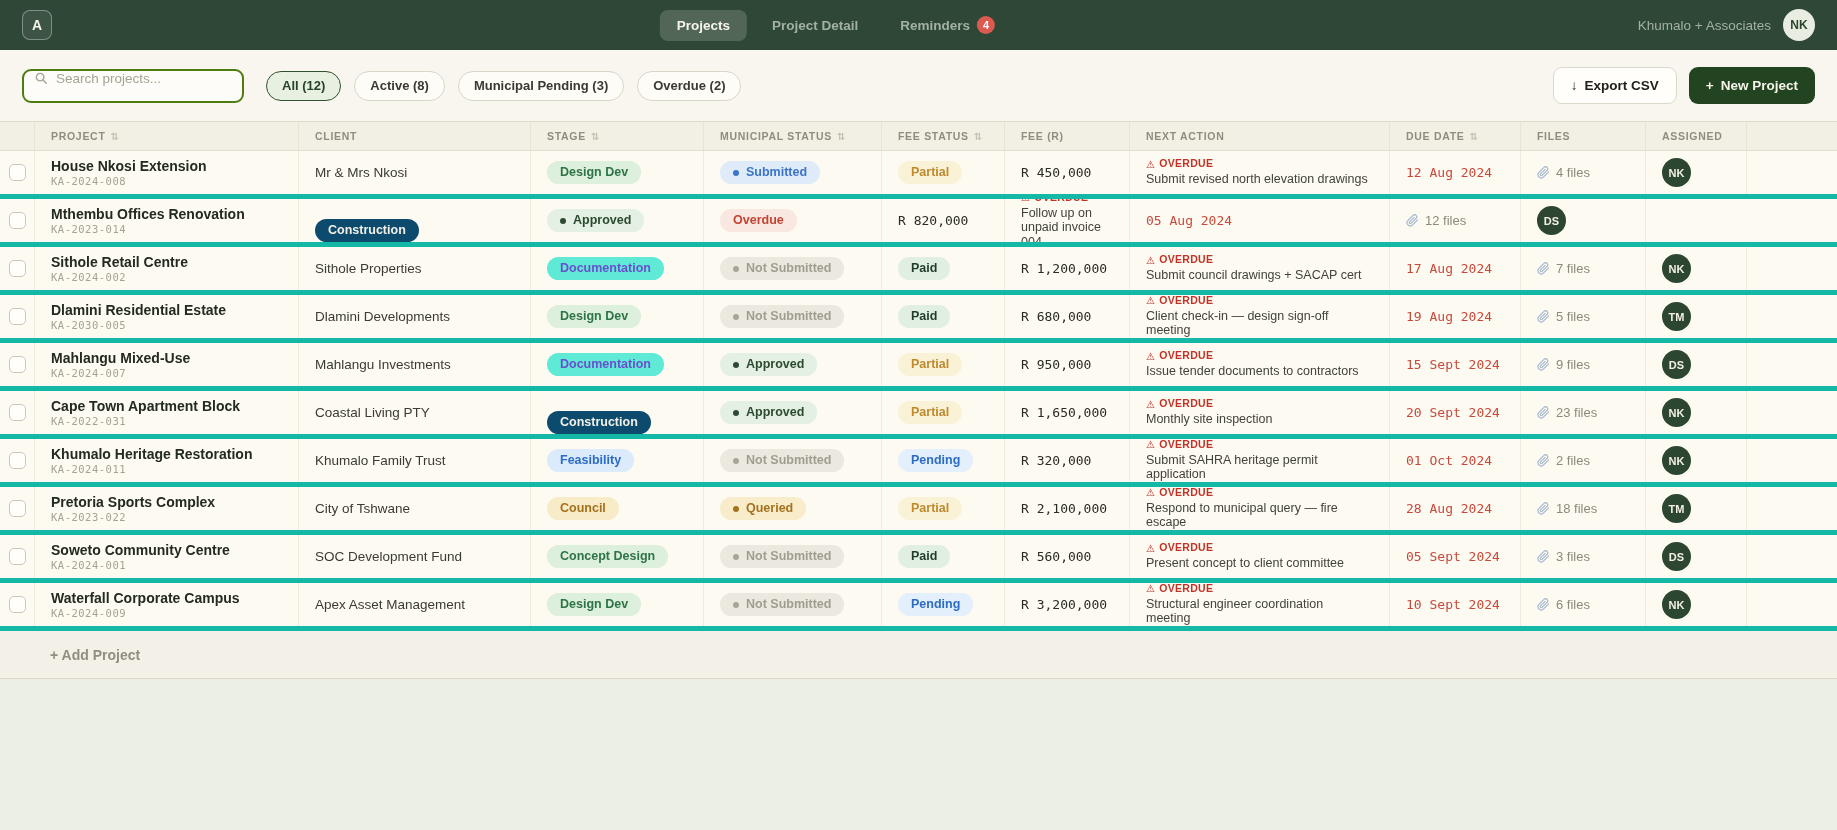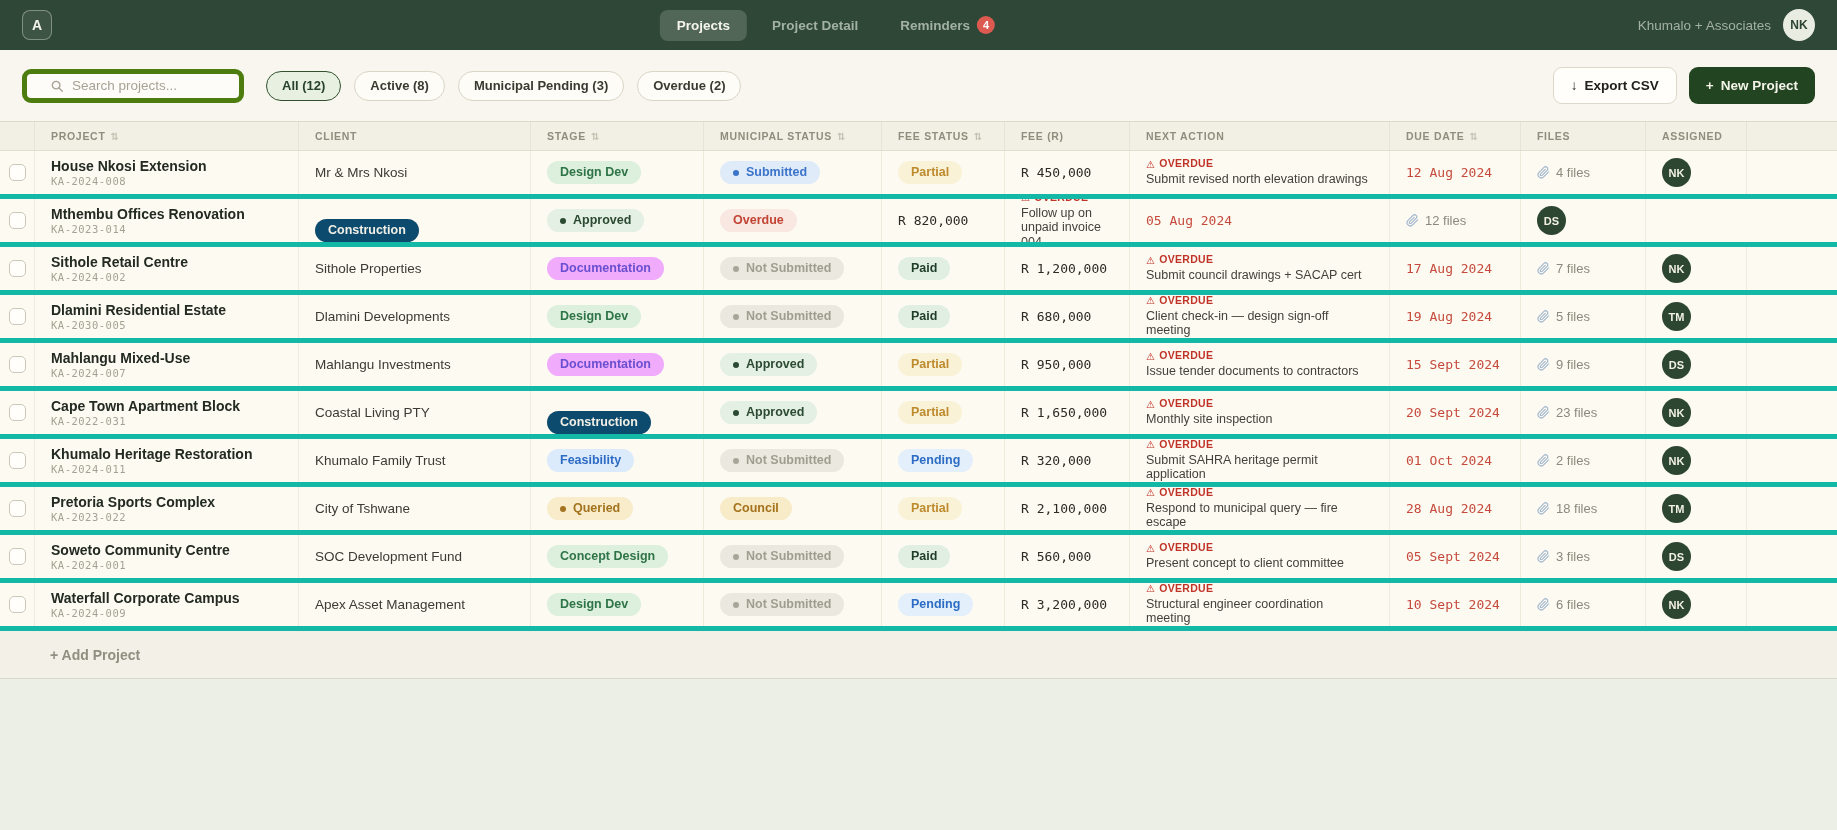--- a/index.html
+++ b/index.html
@@ -17,22 +17,22 @@
   .tab.active { background:rgba(255,255,255,.17); color:#f6f5ec; }
   .tab-badge { min-width:18px; height:18px; border-radius:999px; background:#dd5a50; color:#fff;
                font-size:11px; font-weight:700; display:flex; align-items:center; justify-content:center; padding:0 5px; }
   .top-right { margin-left:auto; display:flex; align-items:center; gap:12px; }
   .org-name { color:#a2b1a3; font-size:13.5px; }
   .avatar-top { width:32px; height:32px; border-radius:50%; background:#e9ece1; color:#2c4631;
                 font-weight:700; font-size:12px; display:flex; align-items:center; justify-content:center; }
 
   
   .toolbar { height:71px; background:#f8f6ee; display:flex; align-items:center; padding:0 22px; gap:12px; }
-  .search { display:flex; align-items:center; gap:8px; width:222px; height:34px; background:#fdfcf8;
-            border:5px solid #4d7c0f; border-radius:9px; padding:0 23px; }
+  .search { display:flex; align-items:flex-start; gap:8px; width:222px; height:34px; background:#fdfcf8;
+            border:2px solid #4d7c0f; border-radius:9px; padding:0 10px; }
   .search svg { flex:none; }
   .search input { border:none; outline:none; background:transparent; font-size:13.5px; color:#5b594e;
                   font-family:"Liberation Sans", sans-serif; width:100%; }
   .search input::placeholder { color:#a6a395; }
   .pills { display:flex; align-items:center; gap:13px; margin-left:10px; }
   .pill { height:30px; padding:0 15px; border-radius:999px; background:#fdfcf7; border:1px solid #d9d6c7;
           color:#3a3a31; font-size:13px; font-weight:700; display:flex; align-items:center; cursor:pointer; white-space:nowrap; }
   .pill.active { background:#e8f0e2; border:1.5px solid #32512f; color:#27422a; }
   .toolbar .spacer { flex:1; }
   .btn { height:37px; border-radius:9px; font-size:13.5px; font-weight:700; display:flex; align-items:center;
@@ -55,21 +55,21 @@
   .checkbox { width:17px; height:17px; border-radius:5px; border:1.5px solid #cbc8ba; background:#fffefb; }
 
   .proj-cell { flex-direction:column; align-items:flex-start; justify-content:center; gap:3px; }
   .proj-name { font-size:14px; font-weight:700; color:#222a21; line-height:1; white-space:nowrap; }
   .proj-code { font-family:"DejaVu Sans Mono", monospace; font-size:10.5px; color:#a5a193; letter-spacing:.5px; line-height:1; }
   .client { font-size:13.5px; color:#3b3b33; }
 
   .badge { padding:5px 13px; border-radius:999px; font-size:12.5px; font-weight:700; line-height:1; white-space:nowrap; }
   .badge.v-green  { background:#ddefdd; color:#2f7447; }
   .badge.v-dark   { background:#0c4a6e; color:#f2f0e6;margin-top:20px; }
-  .badge.v-purple { background:#f0abfc; color:#6a4fd0; }
+  .badge.v-purple { background:#5eead4; color:#6a4fd0; }
   .badge.v-blue   { background:#dcebfb; color:#2d6cc4; }
   .badge.v-amber  { background:#f8ebc7; color:#a4711c; }
 
   .spill { display:flex; align-items:center; gap:7px; padding:5px 13px; border-radius:999px;
            font-size:12.5px; font-weight:700; line-height:1; white-space:nowrap; }
   .spill .dot { width:6px; height:6px; border-radius:50%; }
   .spill.v-blue  { background:#e0ebfa; color:#3b74c9; } .spill.v-blue .dot { background:#3b74c9; }
   .spill.v-green { background:#e3f0e3; color:#2c4a32; } .spill.v-green .dot { background:#2c4a32; }
   .spill.v-gray  { background:#ebe8df; color:#a09d90; } .spill.v-gray .dot { background:#a8a598; }
   .spill.v-amber { background:#f8ecca; color:#a3731f; } .spill.v-amber .dot { background:#a3731f; }
@@ -539,27 +539,27 @@
           <span class="checkbox"></span>
         </div>
         <div class="cell proj-cell">
           <div class="proj-name">Pretoria Sports Complex</div>
           <div class="proj-code">KA-2023-022</div>
         </div>
         <div class="cell">
           <span class="client">City of Tshwane</span>
         </div>
         <div class="cell">
+          <span class="badge v-amber">Council</span>
+        </div>
+        <div class="cell">
           <span class="spill v-amber">
             <span class="dot"></span>
             <span>Queried</span>
           </span>
-        </div>
-        <div class="cell">
-          <span class="badge v-amber">Council</span>
         </div>
         <div class="cell">
           <span class="fpill v-amber">Partial</span>
         </div>
         <div class="cell">
           <span class="fee">R 2,100,000</span>
         </div>
         <div class="cell action-cell">
           <div class="flag">
             <span class="warn">⚠</span>

